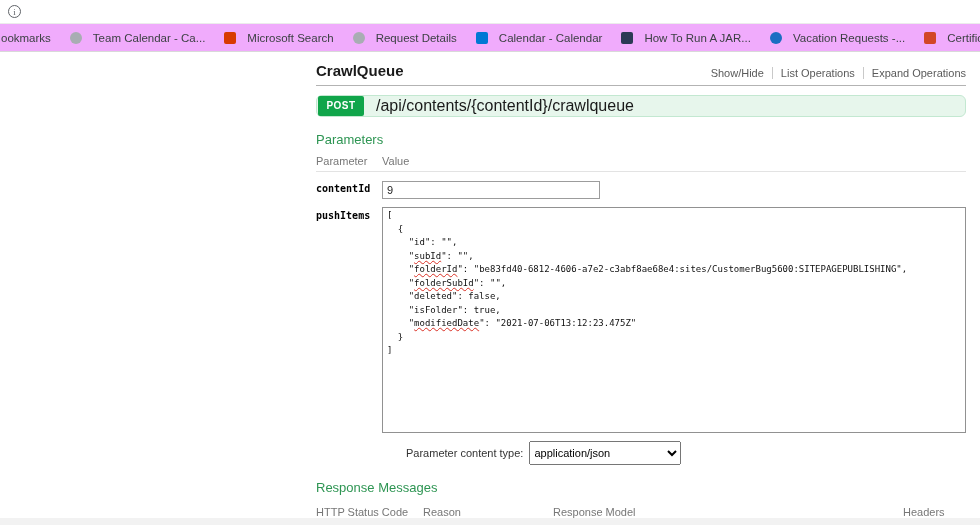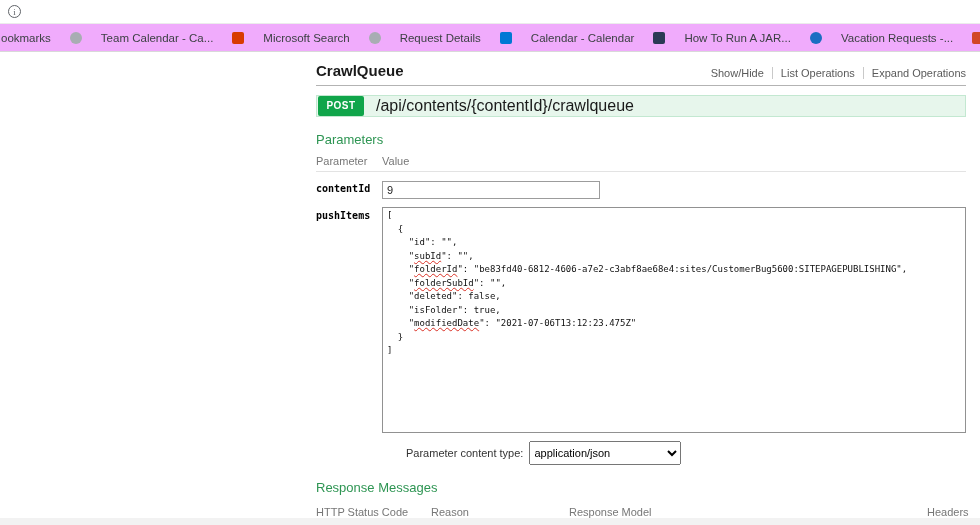--- a/index.html
+++ b/index.html
@@ -20,40 +20,40 @@
     display:flex; align-items:center; justify-content:center; flex:none;
   }
   .url-text { font-size:12px; color:#202124; white-space:nowrap; }
   .url-text .path { color:#3c4043; }
 
   .bookmarks-bar {
     height:28px; display:flex; align-items:center; gap:19px;
     padding-left:1px; border-bottom:1px solid #d9d9d9; background:#f0abfc;
     font-size:11.5px; color:#3c4043; white-space:nowrap;
   }
-  .bm { display:flex; align-items:center; gap:19px; cursor:pointer; }
+  .bm { display:flex; align-items:center; gap:11px; cursor:pointer; }
   .bm-icon { width:12px; height:12px; border-radius:2px; flex:none; }
   .bm-icon.globe { border-radius:50%; }
 
   
   .main { position:absolute; left:316px; top:52px; width:650px; }
 
   .res-heading {
     display:flex; justify-content:space-between; align-items:flex-end;
     padding:10px 0 6px; border-bottom:1px solid #b3b3b3;
   }
   .res-title { font-size:15px; font-weight:bold; color:#1a1a1a; cursor:pointer; }
   .res-links { font-size:11px; color:#5a5a5a; display:flex; align-items:center; }
   .res-links > span { cursor:pointer; padding:0 8px; }
   .res-links > span + span { border-left:1px solid #c9c9c9; }
   .res-links > span:last-child { padding-right:0; }
 
   .op-bar {
     margin-top:9px; height:22px; display:flex; align-items:center;
-    background:#e7f6ec; border:1px solid #c3e8d1; border-radius:0; cursor:pointer;
+    background:#e7f6ec; border:1px solid #c3e8d1; border-radius:6px; cursor:pointer;
   }
   .method-badge {
     background:#10a54a; color:#fff; font-size:10px; font-weight:bold;
     letter-spacing:.5px; line-height:1; padding:5px 0; width:46px; text-align:center;
     border-radius:2px; margin-left:1px;
   }
   .op-path { margin-left:12px; font-size:16px; color:#1a1a1a; }
 
   .section-heading { color:#2e9553; font-size:13px; font-weight:400; margin-top:15px; }
 
@@ -82,21 +82,21 @@
   }
 
   .content-type-row {
     display:flex; align-items:center; gap:6px; margin:8px 0 0 90px;
     font-size:11px; color:#333;
   }
   .content-type-row select {
     font-size:11px; height:24px; width:152px; font-family:"Liberation Sans", sans-serif;
   }
 
-  .resp-header, .resp-row { display:grid; grid-template-columns:107px 130px 350px 1fr;gap:8px; }
+  .resp-header, .resp-row { display:grid; grid-template-columns:107px 130px 350px 1fr; }
   .resp-header {
     font-size:11px; color:#777; padding:8px 0 4px; border-bottom:1px solid #e3e3e3;
     margin-top:3px;
   }
   .resp-row { padding-top:6px; font-size:11px; color:#333; }
 
   .bottom-strip {
     position:absolute; left:0; right:0; bottom:0; height:7px; background:#f2f2f2;
   }
 </style>

